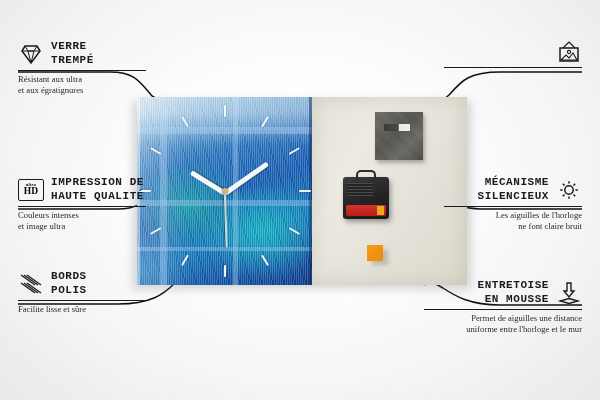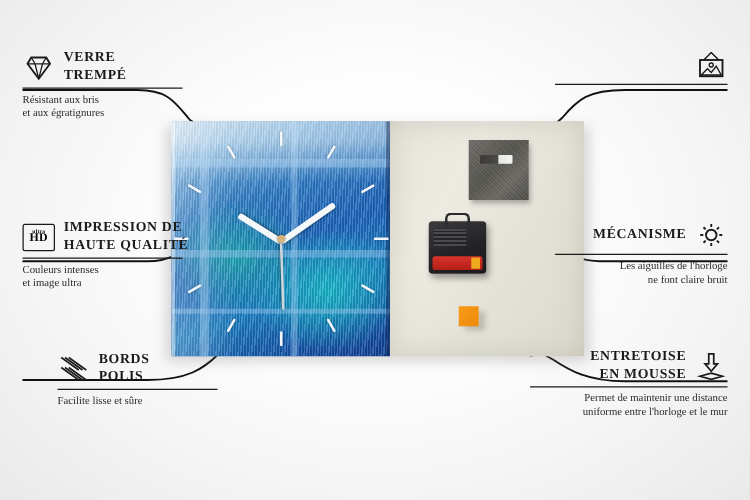--- a/index.html
+++ b/index.html
@@ -96,21 +96,21 @@
     position:absolute; left:55px; top:148px; width:16px; height:16px;
     background:linear-gradient(135deg,#f79a18 0%,#ee8a0c 100%);
     box-shadow:5px 4px 4px rgba(120,115,100,.35);
   }
 
   
   .callout { position:absolute; }
   .co-head { display:flex; align-items:center; gap:7px; }
   .co-title {
     font-weight:bold; font-size:11px; letter-spacing:.55px; color:#1b1b1b;
-    line-height:13.5px; text-transform:uppercase;
+    line-height:13.5px; text-transform:uppercase;font-family:Liberation Mono, monospace;
   }
   .co-rule { height:1.3px; background:#1b1b1b; margin-top:3px; }
   .co-desc { font-size:8.6px; color:#2a2a2a; line-height:10.6px; margin-top:3px; }
   .left  { left:18px; }
   .left .co-title { text-align:left; }
   .right { text-align:right; }
   .right .co-head { justify-content:flex-end; }
   .right .co-title { text-align:right; }
 
   .ico { width:26px; height:24px; flex:0 0 26px; }
@@ -203,21 +203,21 @@
           <path d="M4 9 H22 M7 4 L10 9 L13 21 M19 4 L16 9 L13 21 M10 9 H16" fill="none" stroke="#1b1b1b" stroke-width="1"></path>
         </svg>
       </span>
       <span class="co-title">
         <span style="display:block">VERRE</span>
         <span style="display:block">TREMPÉ</span>
       </span>
     </div>
     <div class="co-rule" style="width:128px"></div>
     <div class="co-desc">
-      <span style="display:block">Résistant aux bris</span>
+      <span style="display:block">Résistant aux ultra</span>
       <span style="display:block">et aux égratignures</span>
     </div>
   </div>
 
   <div class="callout left" style="top:176px; width:140px;">
     <div class="co-head">
       <span class="hd-box">
         <span class="u">ultra</span>
         <span class="h">HD</span>
       </span>
@@ -226,21 +226,21 @@
         <span style="display:block">HAUTE QUALITÉ</span>
       </span>
     </div>
     <div class="co-rule" style="width:128px"></div>
     <div class="co-desc">
       <span style="display:block">Couleurs intenses</span>
       <span style="display:block">et image ultra</span>
     </div>
   </div>
 
-  <div class="callout left" style="top:281px; width:140px;margin-left:28px;">
+  <div class="callout left" style="top:270px; width:140px;">
     <div class="co-head">
       <span class="ico">
         <svg viewBox="0 0 26 24">
           <g stroke="#1b1b1b" stroke-width="1.3" fill="none">
             <path d="M3 3 L17 13"></path>
               <path d="M6 3 L20 13"></path>
               <path d="M9 3 L23 13"></path>
             <path d="M3 11 L17 21"></path>
               <path d="M6 11 L20 21"></path>
               <path d="M9 11 L23 21"></path>
@@ -269,20 +269,21 @@
         </svg>
       </span>
     </div>
     <div class="co-rule" style="width:138px; margin-left:auto"></div>
   </div>
 
   <div class="callout right" style="right:18px; top:176px; width:150px;">
     <div class="co-head">
       <span class="co-title">
         <span style="display:block">MÉCANISME</span>
+        <span style="display:block">SILENCIEUX</span>
       </span>
       <span class="ico">
         <svg viewBox="0 0 26 24">
           <g stroke="#1b1b1b" stroke-width="1.5" fill="none">
             <circle cx="13" cy="12" r="4.2"></circle>
             <path d="M13 3.2 v2.4 M13 18.4 v2.4 M4.2 12 h2.4 M19.4 12 h2.4
                      M6.8 5.8 L8.5 7.5 M17.5 16.5 L19.2 18.2
                      M19.2 5.8 L17.5 7.5 M8.5 16.5 L6.8 18.2"></path>
           </g>
         </svg>
@@ -303,18 +304,18 @@
       </span>
       <span class="ico">
         <svg viewBox="0 0 26 24">
           <path d="M11 2 h4 v8 h3 l-5 6 l-5 -6 h3 Z" fill="none" stroke="#1b1b1b" stroke-width="1.4"></path>
           <path d="M13 17.5 L22 20 L13 22.5 L4 20 Z" fill="none" stroke="#1b1b1b" stroke-width="1.3"></path>
         </svg>
       </span>
     </div>
     <div class="co-rule" style="width:158px; margin-left:auto"></div>
     <div class="co-desc">
-      <span style="display:block">Permet de maintenir une distance</span>
+      <span style="display:block">Permet de aiguilles une distance</span>
       <span style="display:block">uniforme entre l'horloge et le mur</span>
     </div>
   </div>
 
 </div>
 
 </body></html>

